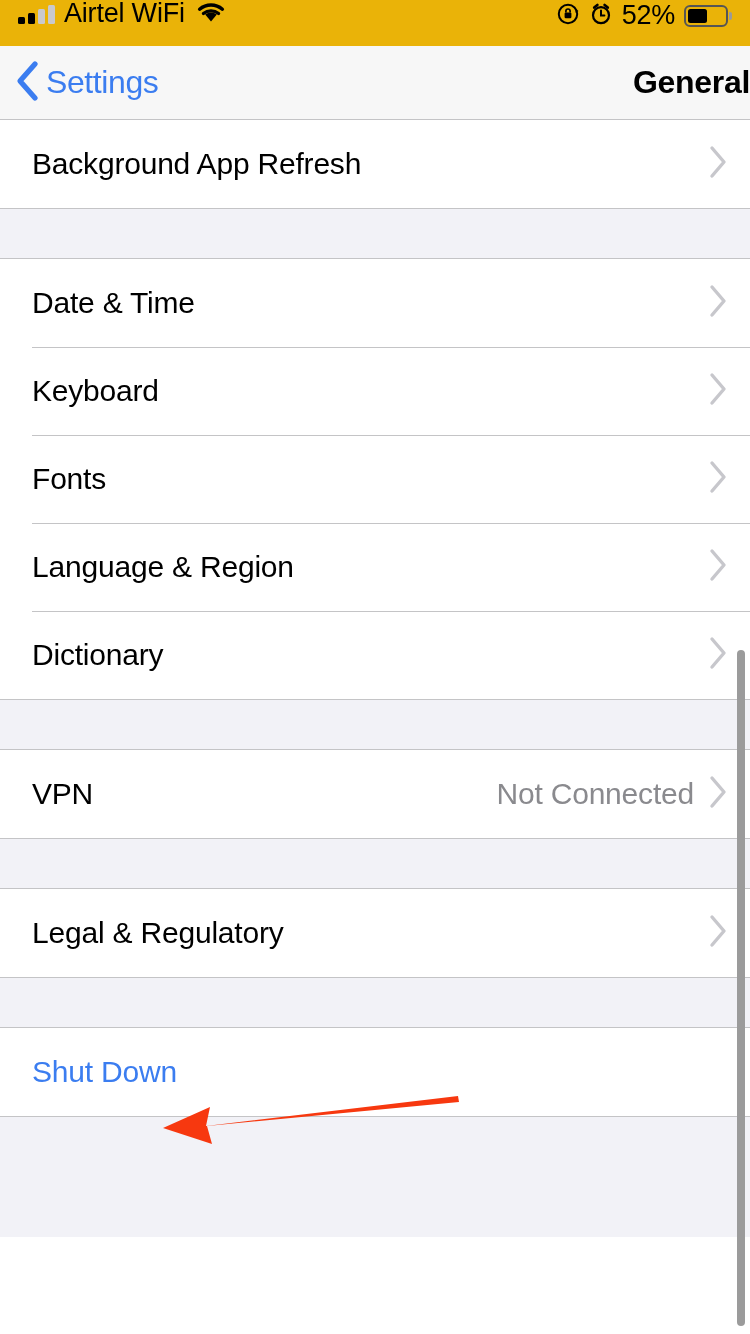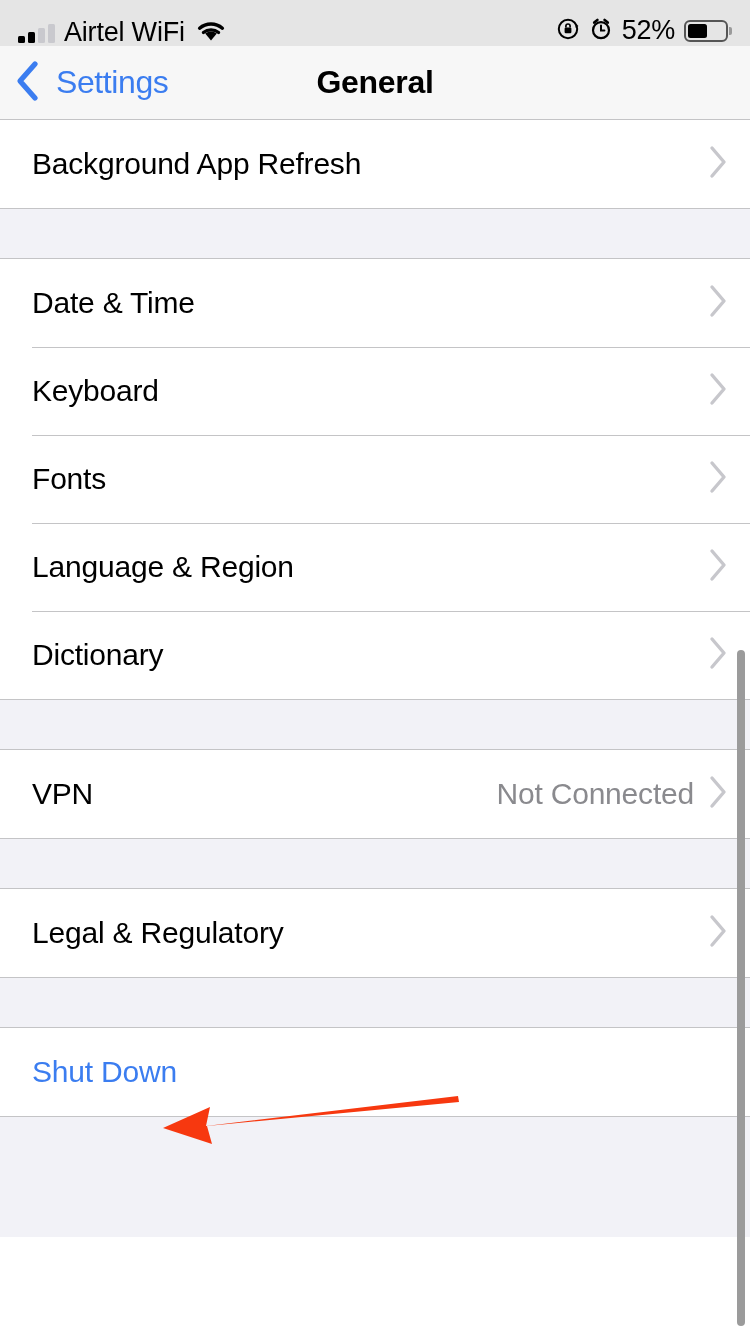--- a/index.html
+++ b/index.html
@@ -20,23 +20,23 @@
     width: 750px;
     height: 1334px;
     overflow: hidden;
     background: #ffffff;
   }
 
   
   .status-bar {
     position: relative;
     height: 46px;
-    background: #e5e5e5;
-    display: flex;
-    align-items: flex-end;
+    background: #eab308;
+    display: flex;
+    align-items: flex-start;
     padding: 0 22px 0 18px;
     box-sizing: border-box;
   }
   .status-left {
     display: flex;
     align-items: center;
     gap: 9px;
     flex: 0 0 auto;
   }
   .signal-bars {
@@ -120,32 +120,32 @@
     background: #f7f7f7;
     border-bottom: 1px solid #c4c4c6;
     box-sizing: border-box;
     display: flex;
     align-items: center;
     padding-left: 14px;
   }
   .back-button {
     display: flex;
     align-items: center;
-    gap: 16px;
+    gap: 6px;
     cursor: pointer;
   }
   .back-label {
     font-size: 32px;
     color: #3b7df0;
     letter-spacing: -0.4px;
   }
   .nav-title {
     position: absolute;
     left: 0; right: 0;
-    text-align: center;
+    text-align: right;
     font-size: 32px;
     font-weight: bold;
     color: #000;
     letter-spacing: -0.3px;
     pointer-events: none;
   }
 
   
   .table {
     position: relative;

